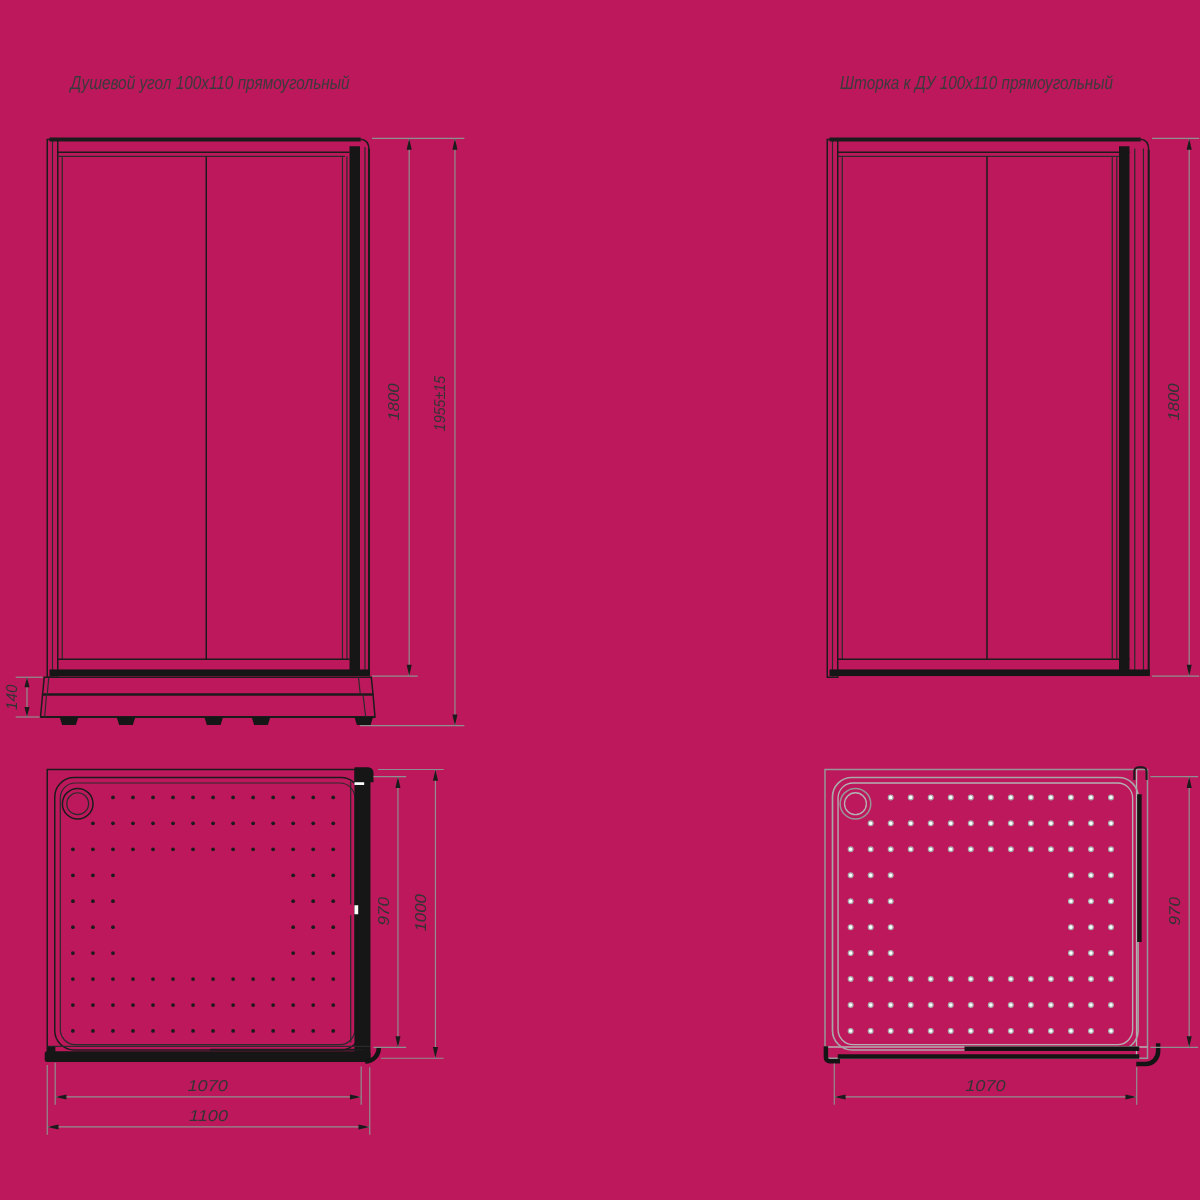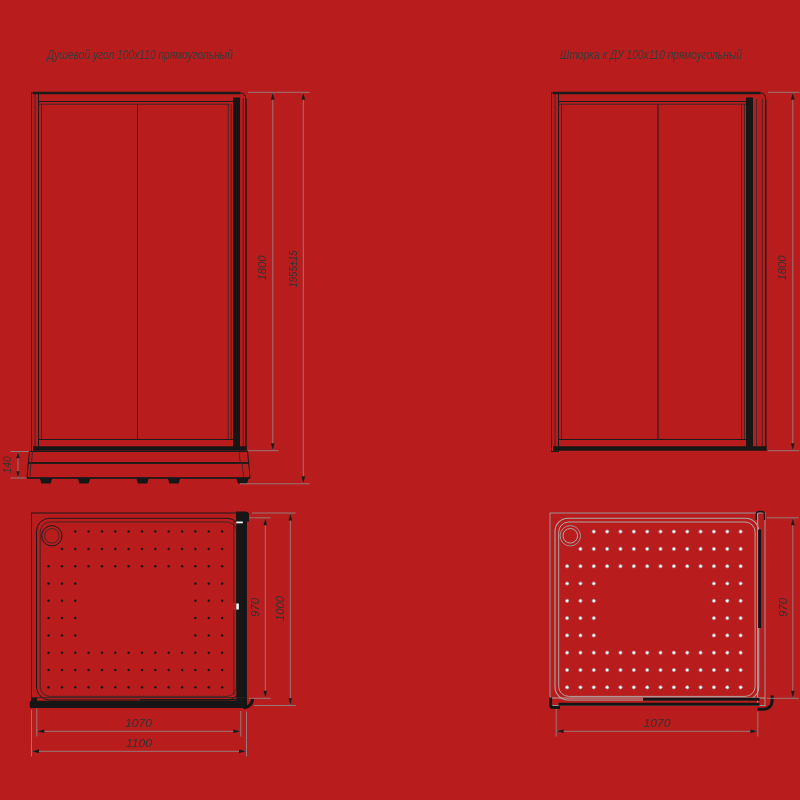--- a/index.html
+++ b/index.html
@@ -1,16 +1,16 @@
 <!DOCTYPE html>
 <html><head>
 <meta charset="utf-8">
 <style>
   html,body{margin:0;padding:0;background:#ffffff;}
-  .stage{width:800px;height:800px;position:relative;background:#b91c1c;overflow:hidden;}
+  .stage{width:800px;height:800px;position:relative;background:#be185d;overflow:hidden;}
   svg{display:block;}
   .k{stroke:#1b1b1b;fill:none;stroke-width:1;}
   .k08{stroke:#2a2a2a;fill:none;stroke-width:.8;}
   .k14{stroke:#1b1b1b;fill:none;stroke-width:1.4;}
   .thick{stroke:#1b1b1b;fill:none;stroke-width:2.6;}
   .fillk{fill:#161616;stroke:none;}
   .diml{stroke:#8f8f8f;fill:none;stroke-width:.8;}
   .gray1{stroke:#969696;fill:none;stroke-width:1;}
   .gray2{stroke:#a8a8a8;fill:none;stroke-width:1.1;}
   .gray3{stroke:#b3b3b3;fill:none;stroke-width:.9;}

